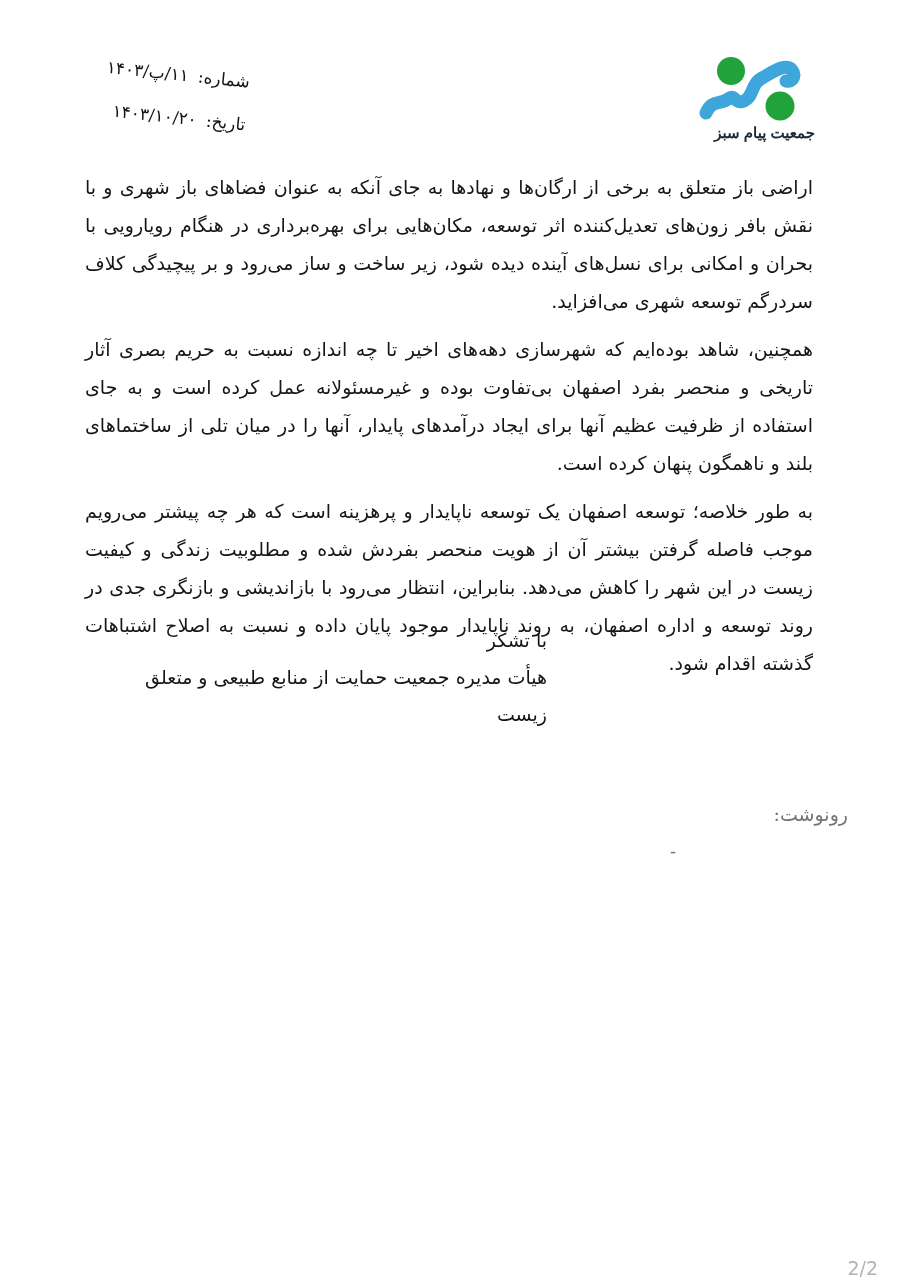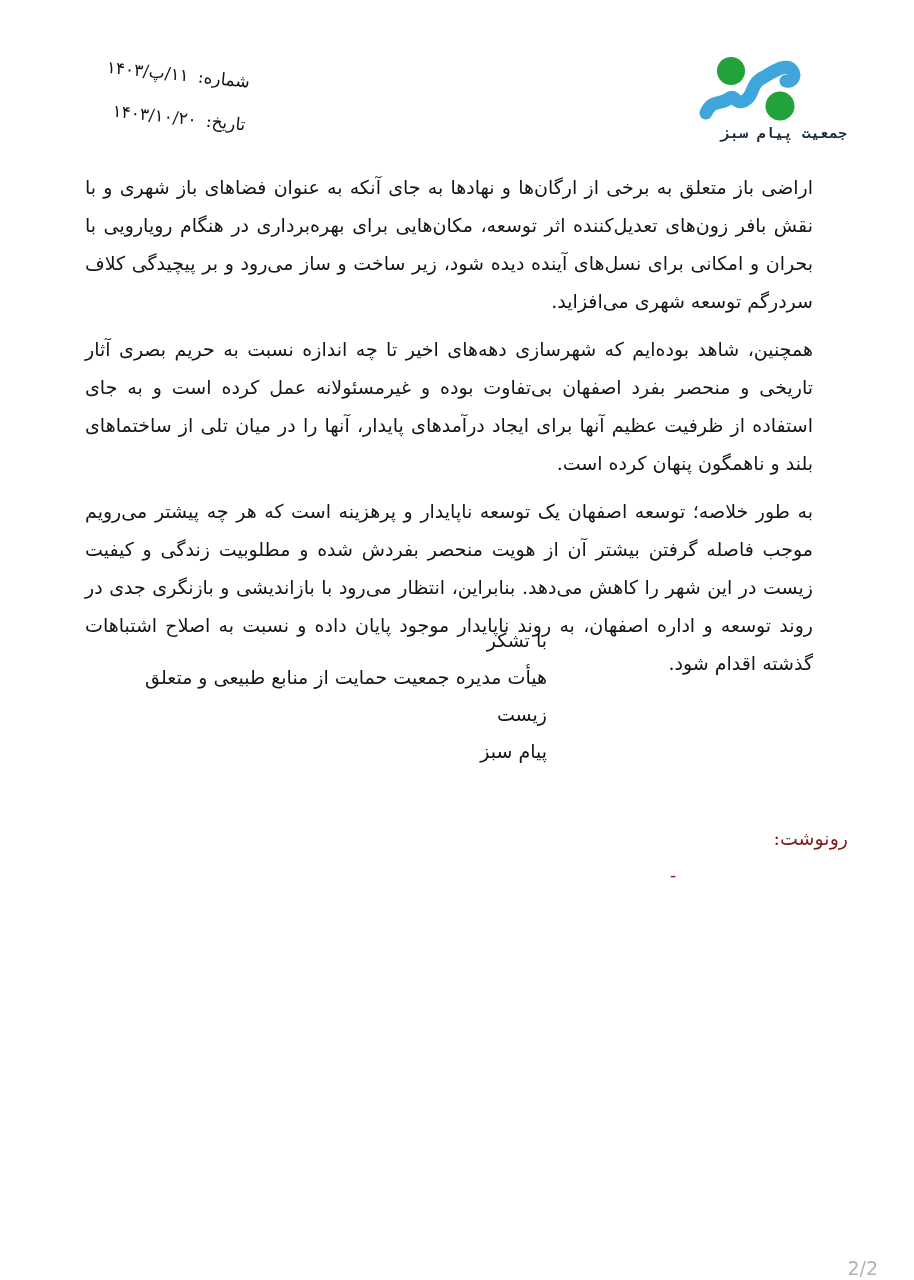--- a/index.html
+++ b/index.html
@@ -23,24 +23,24 @@
     font-size:17px;
     color:#141414;
   }
   .ref-line{white-space:nowrap;margin-bottom:23px;}
   .ref-line .lbl{margin-left:4px;}
   
   .logo{position:absolute;left:690px;top:35px;width:200px;height:125px;}
   .logo svg{position:absolute;left:0;top:0;}
   .logo-name{
     position:absolute;left:5px;top:89px;width:120px;
-    direction:rtl;text-align:left;
-    font-family:Liberation Mono, monospace;
+    direction:rtl;text-align:right;
+    font-family:Liberation Sans, sans-serif;
     font-weight:bold;font-size:15px;color:#1d2b38;
-    letter-spacing:-0.5px;white-space:nowrap;margin-left:32px;
+    letter-spacing:-0.5px;white-space:nowrap;
   }
   
   .letter-body{
     position:absolute;
     right:101px;left:85px;top:168px;
     direction:rtl;
     text-align:justify;
     font-size:19px;
     line-height:38px;
     color:#161616;
@@ -49,23 +49,23 @@
   
   .signature{
     position:absolute;
     left:137px;top:622px;width:410px;
     direction:rtl;text-align:right;
     font-size:19px;line-height:37px;color:#161616;
   }
   
   .cc{
     position:absolute;
-    right:66px;left:85px;top:827px;
+    right:66px;left:85px;top:803px;
     direction:rtl;text-align:right;
-    font-size:19px;color:#7f1d1d;
+    font-size:19px;color:#737373;
   }
   .cc-label{margin-bottom:12px;}
   .cc-item{
     display:flex;flex-direction:row;
     padding-right:172px;
     font-size:18px;line-height:30px;
   }
   .cc-dash{margin-left:14px;flex:0 0 auto;}
   
   .page-indicator{
@@ -107,21 +107,20 @@
 
   <div class="letter-body">
     <p>اراضی باز متعلق به برخی از ارگان‌ها و نهادها به جای آنکه به عنوان فضاهای باز شهری و با نقش بافر زون‌های تعدیل‌کننده اثر توسعه، مکان‌هایی برای بهره‌برداری در هنگام رویارویی با بحران و امکانی برای نسل‌های آینده دیده شود، زیر ساخت و ساز می‌رود و بر پیچیدگی کلاف سردرگم توسعه شهری می‌افزاید.</p>
     <p>همچنین، شاهد بوده‌ایم که شهرسازی دهه‌های اخیر تا چه اندازه نسبت به حریم بصری آثار تاریخی و منحصر بفرد اصفهان بی‌تفاوت بوده و غیرمسئولانه عمل کرده است و به جای استفاده از ظرفیت عظیم آنها برای ایجاد درآمدهای پایدار، آنها را در میان تلی از ساختماهای بلند و ناهمگون پنهان کرده است.</p>
     <p>به طور خلاصه؛ توسعه اصفهان یک توسعه ناپایدار و پرهزینه است که هر چه پیشتر می‌رویم موجب فاصله گرفتن بیشتر آن از هویت منحصر بفردش شده و مطلوبیت زندگی و کیفیت زیست در این شهر را کاهش می‌دهد. بنابراین، انتظار می‌رود با بازاندیشی و بازنگری جدی در روند توسعه و اداره اصفهان، به روند ناپایدار موجود پایان داده و نسبت به اصلاح اشتباهات گذشته اقدام شود.</p>
   </div>
 
   <div class="signature">
     <div>با تشکر</div>
     <div>هیأت مدیره جمعیت حمایت از منابع طبیعی و متعلق زیست</div>
-    <div>پیام سبز</div>
   </div>
 
   <div class="cc">
     <div class="cc-label">رونوشت:</div>
     <div class="cc-item">
       <span class="cc-dash">-</span>
     </div>
   </div>
 
   <div class="page-indicator">2/2</div>

